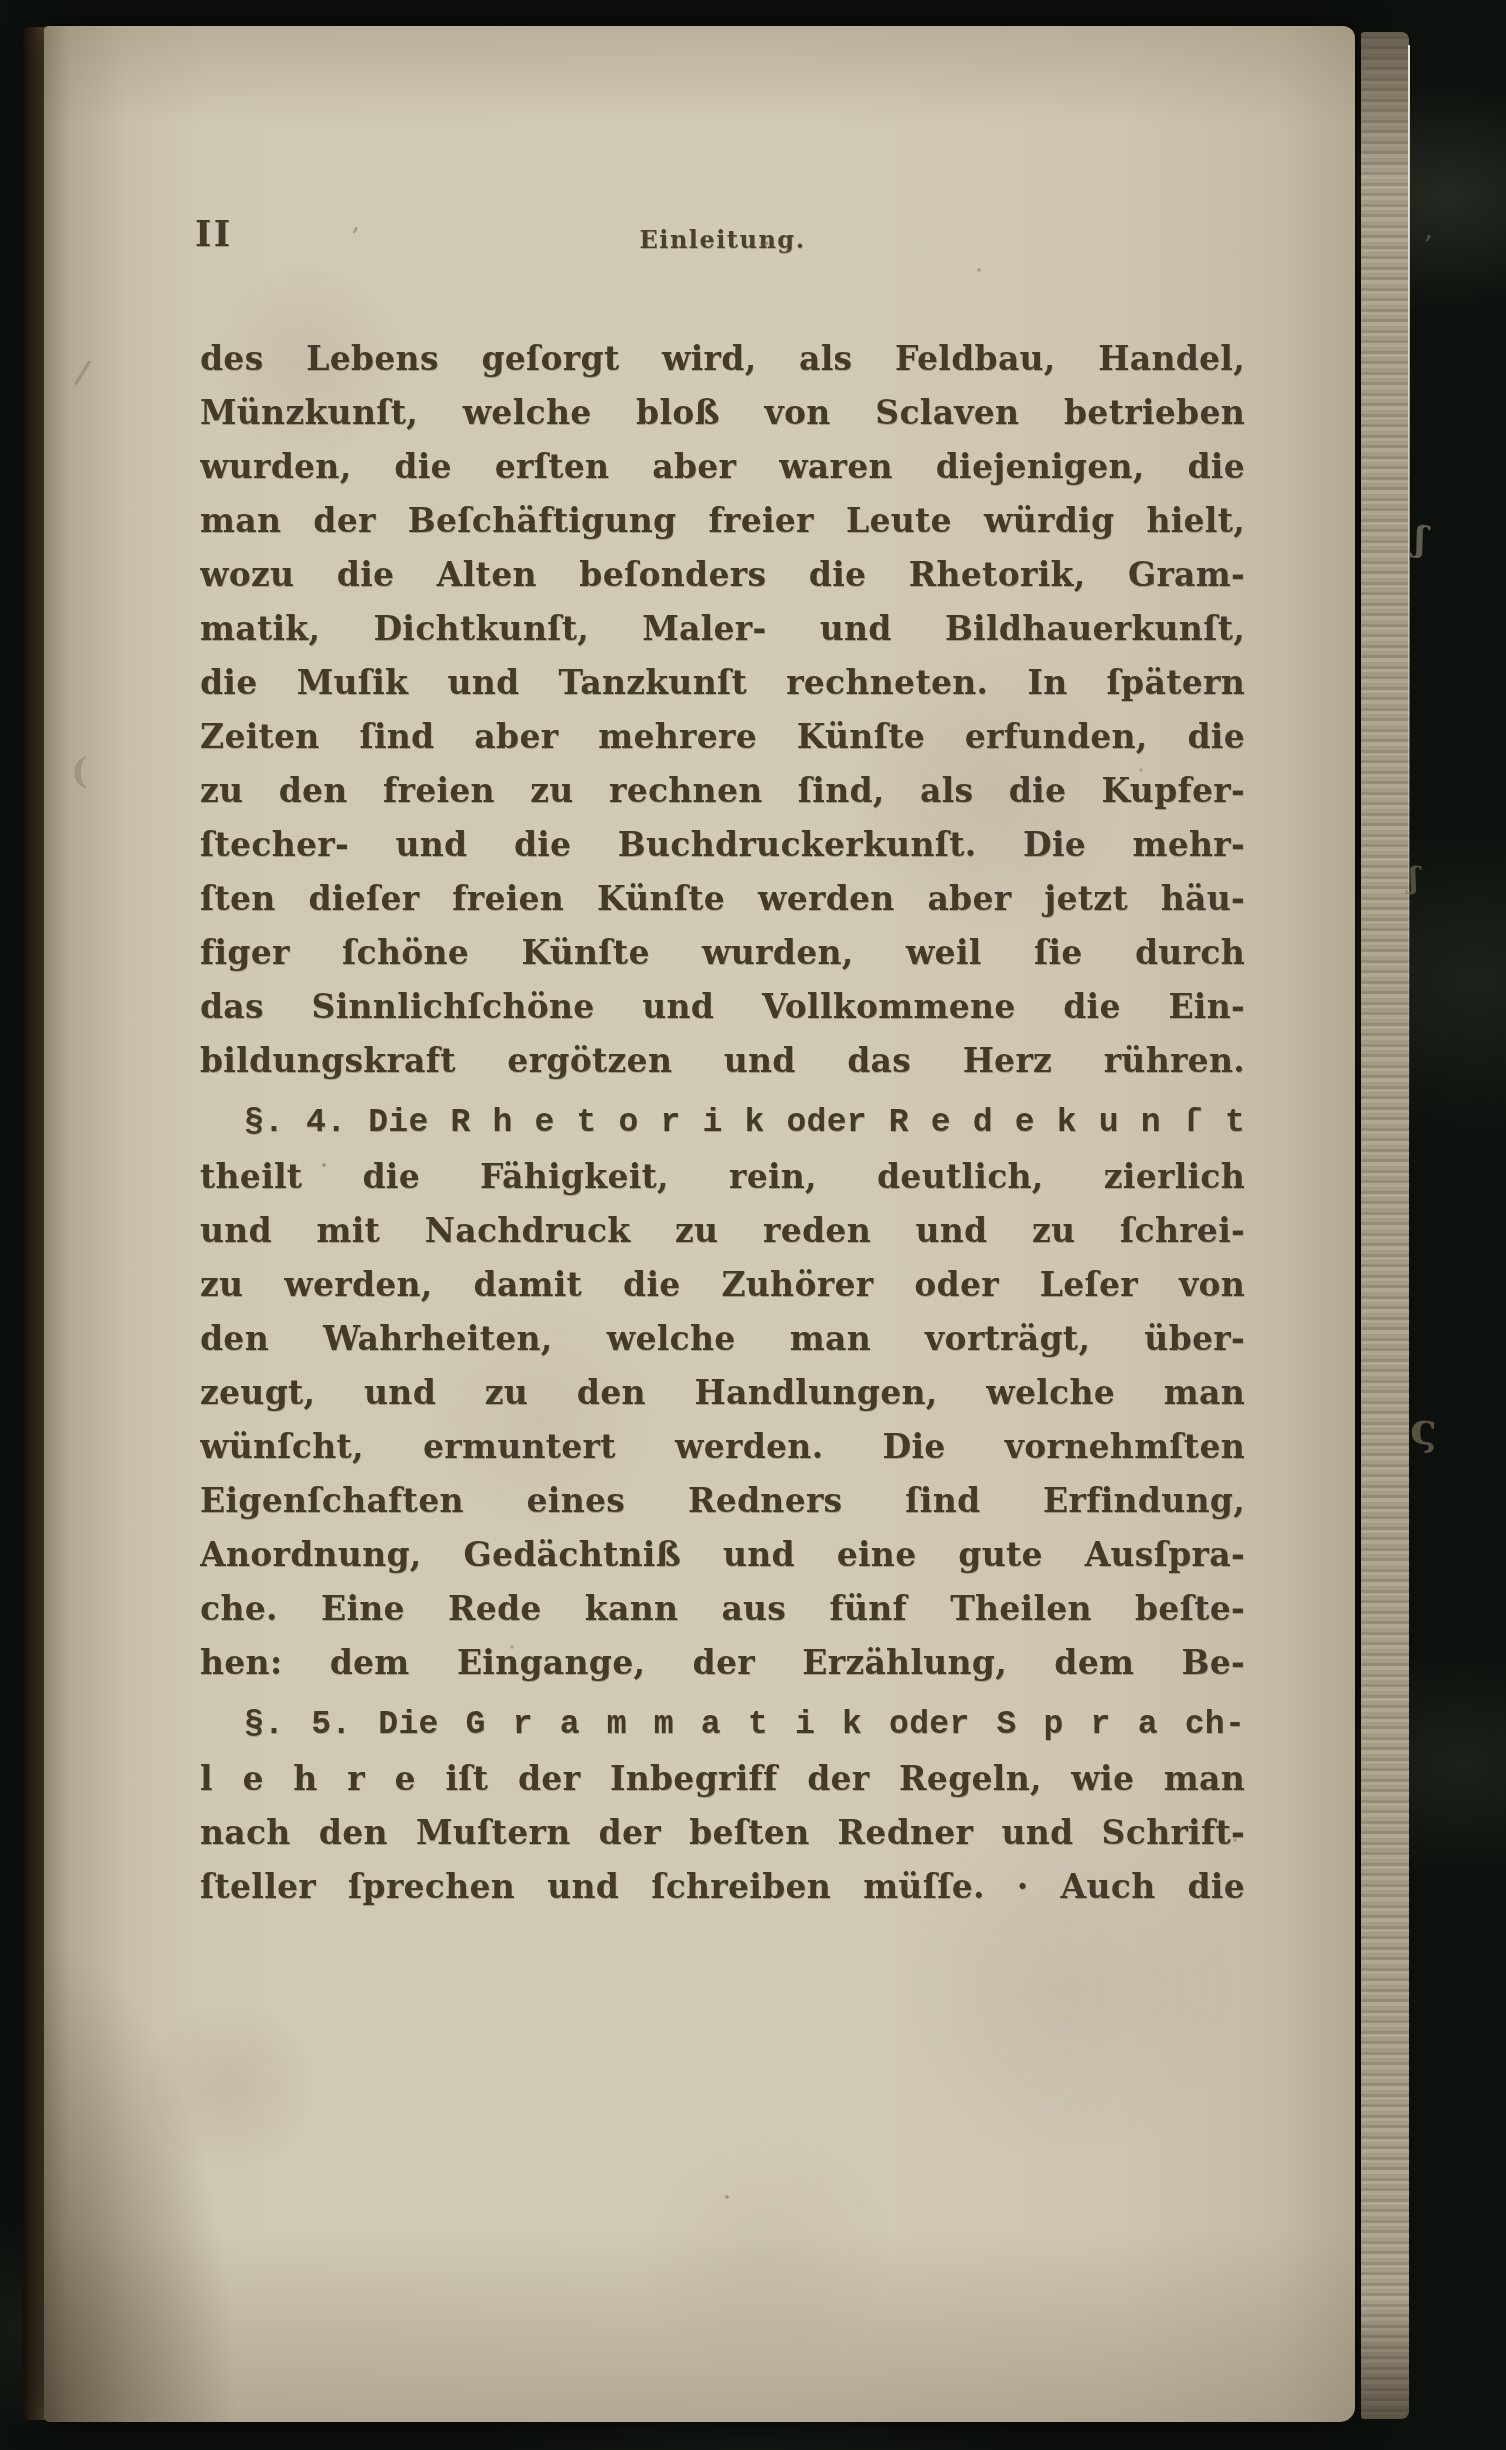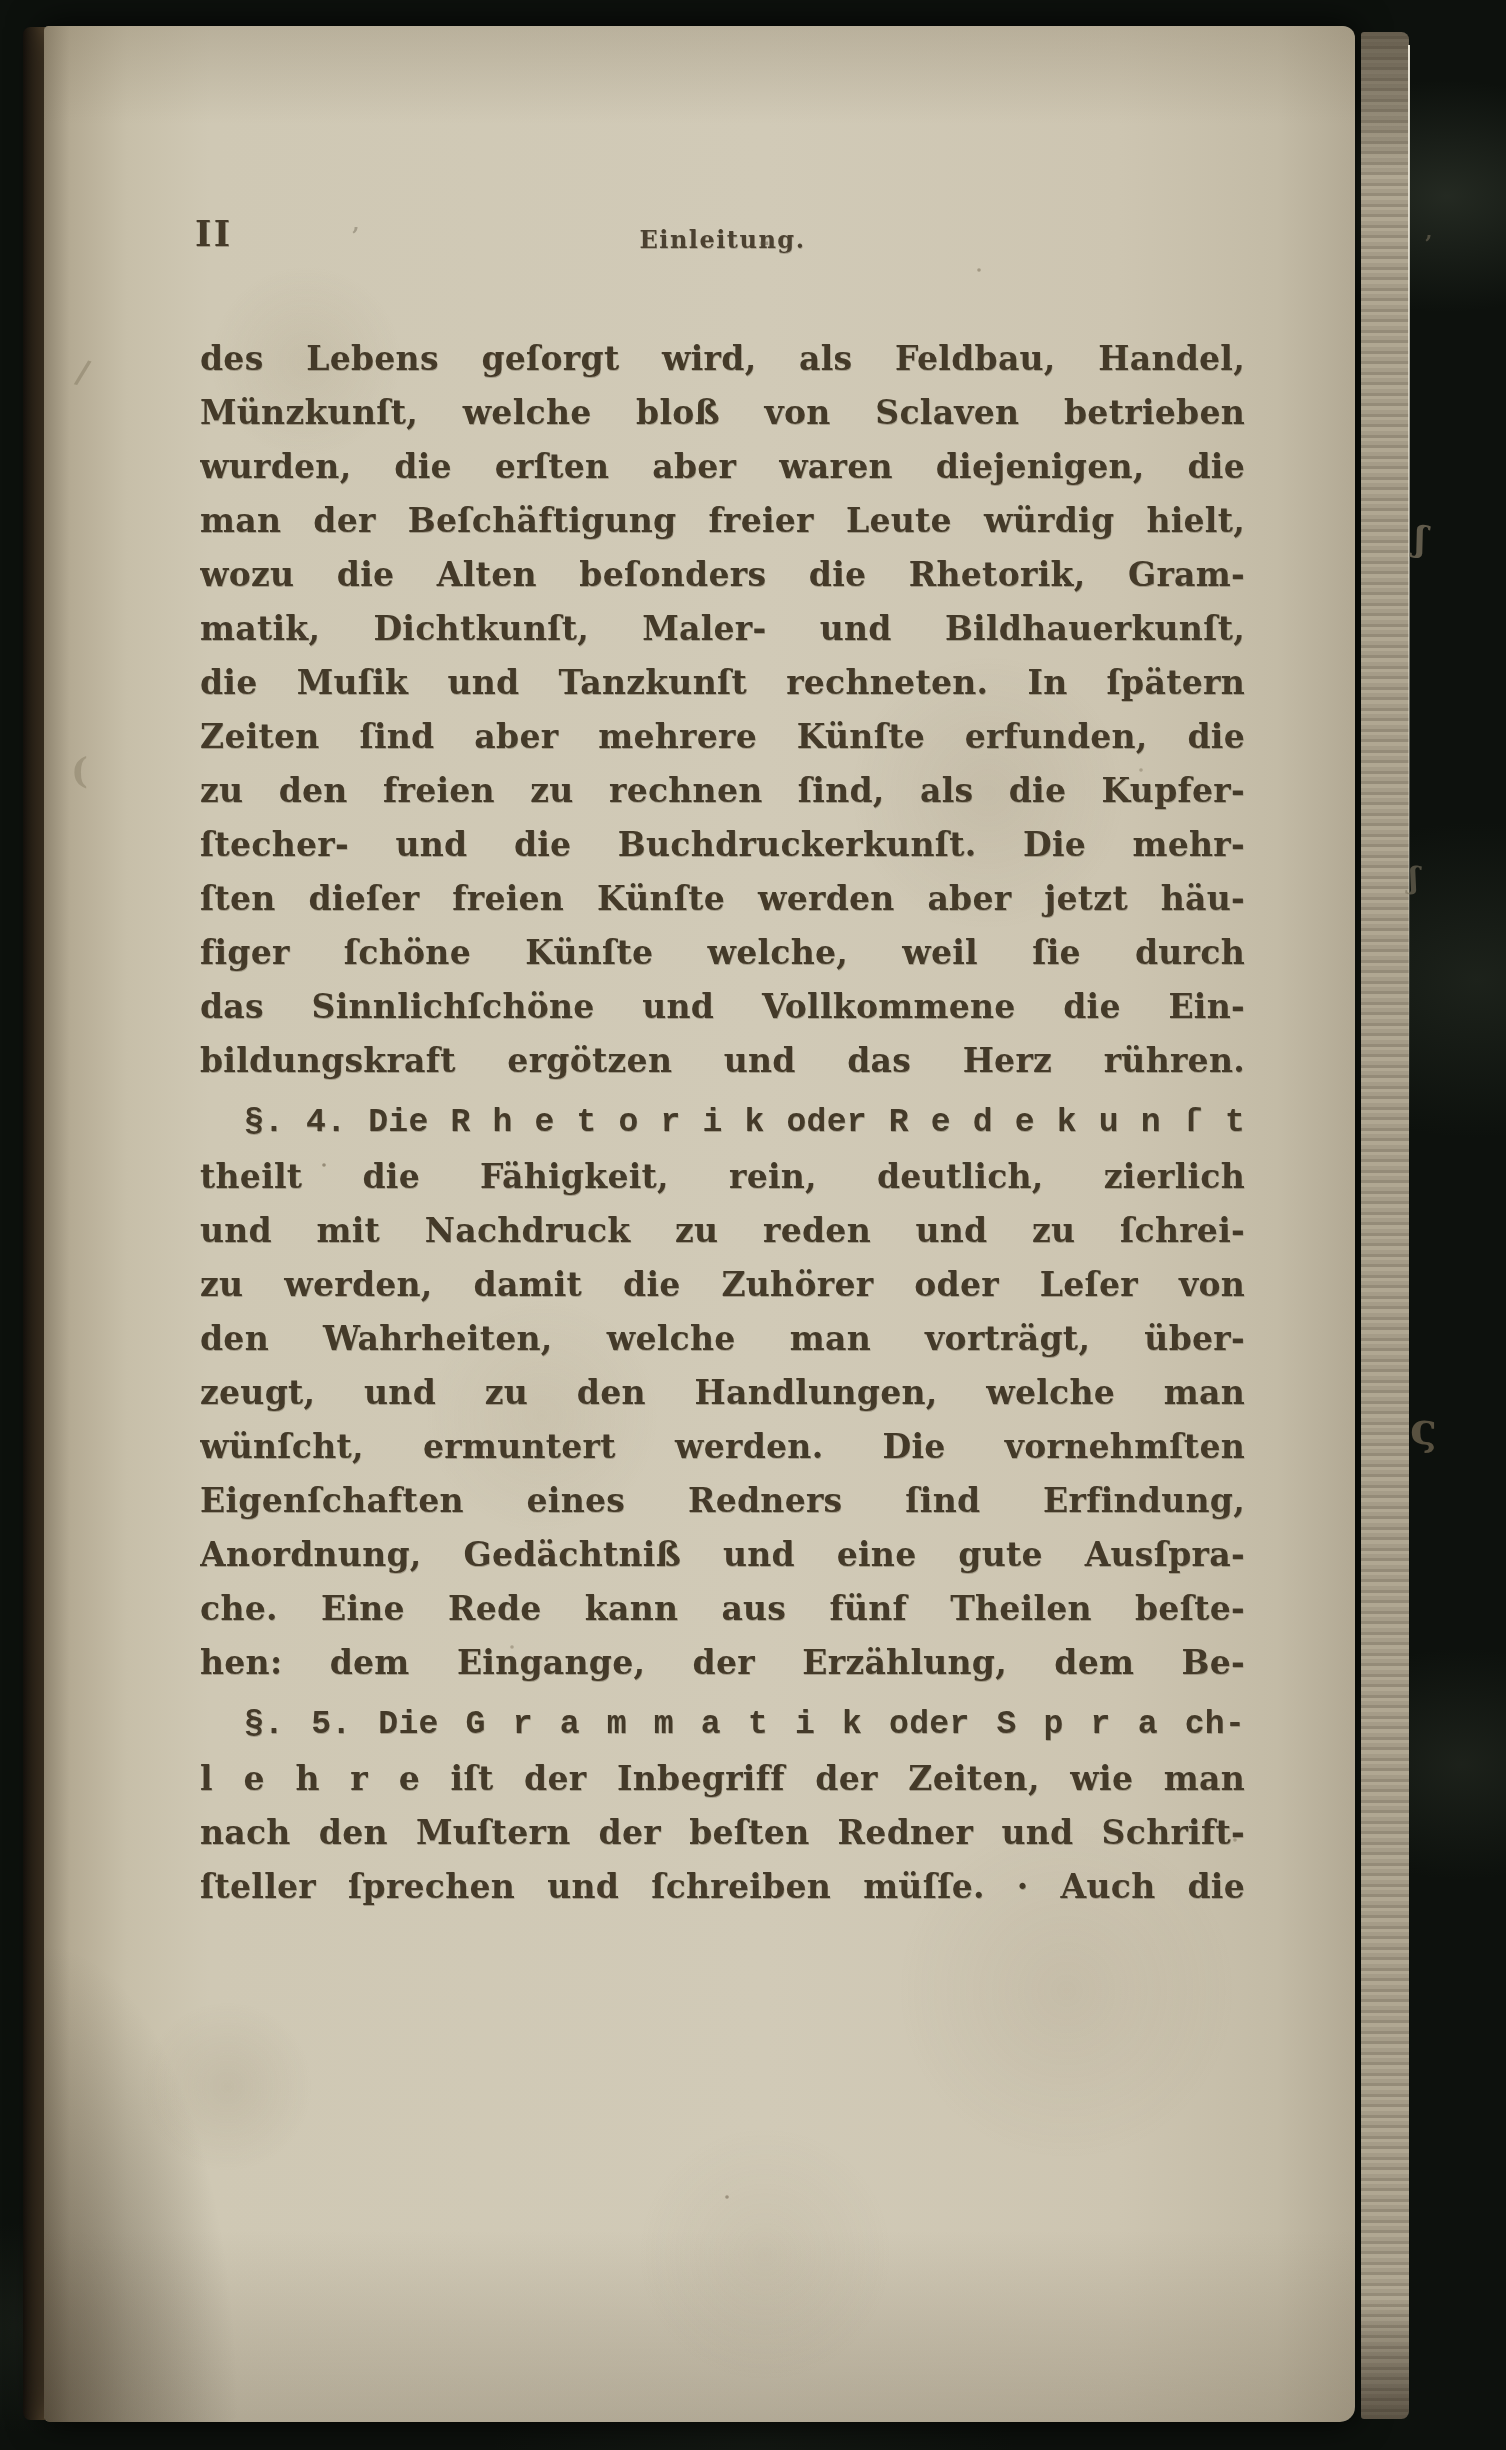--- a/index.html
+++ b/index.html
@@ -175,40 +175,40 @@
           <div class="line">Münzkunſt, welche bloß von Sclaven betrieben</div>
           <div class="line">wurden, die erſten aber waren diejenigen, die</div>
           <div class="line">man der Beſchäftigung freier Leute würdig hielt,</div>
           <div class="line">wozu die Alten beſonders die Rhetorik, Gram-</div>
           <div class="line">matik, Dichtkunſt, Maler- und Bildhauerkunſt,</div>
           <div class="line">die Muſik und Tanzkunſt rechneten. In ſpätern</div>
           <div class="line">Zeiten ſind aber mehrere Künſte erfunden, die</div>
           <div class="line">zu den freien zu rechnen ſind, als die Kupfer-</div>
           <div class="line">ſtecher- und die Buchdruckerkunſt. Die mehr-</div>
           <div class="line">ſten dieſer freien Künſte werden aber jetzt häu-</div>
-          <div class="line">figer ſchöne Künſte welche, weil ſie durch</div>
+          <div class="line">figer ſchöne Künſte wurden, weil ſie durch</div>
           <div class="line">das Sinnlichſchöne und Vollkommene die Ein-</div>
           <div class="line">bildungskraft ergötzen und das Herz rühren.</div>
         </div>
         <div class="paragraph">
           <div class="line indent">§. 4. Die R h e t o r i k oder R e d e k u n ſ t er-</div>
           <div class="line">theilt die Fähigkeit, rein, deutlich, zierlich</div>
           <div class="line">und mit Nachdruck zu reden und zu ſchrei-</div>
           <div class="line">zu werden, damit die Zuhörer oder Leſer von</div>
           <div class="line">den Wahrheiten, welche man vorträgt, über-</div>
           <div class="line">zeugt, und zu den Handlungen, welche man</div>
           <div class="line">wünſcht, ermuntert werden. Die vornehmſten</div>
           <div class="line">Eigenſchaften eines Redners ſind Erfindung,</div>
           <div class="line">Anordnung, Gedächtniß und eine gute Ausſpra-</div>
           <div class="line">che. Eine Rede kann aus fünf Theilen beſte-</div>
           <div class="line">hen: dem Eingange, der Erzählung, dem Be-</div>
         </div>
         <div class="paragraph">
           <div class="line indent">§. 5. Die G r a m m a t i k oder S p r a ch-</div>
-          <div class="line">l e h r e iſt der Inbegriff der Zeiten, wie man</div>
+          <div class="line">l e h r e iſt der Inbegriff der Regeln, wie man</div>
           <div class="line">nach den Muſtern der beſten Redner und Schrift-</div>
           <div class="line">ſteller ſprechen und ſchreiben müſſe. · Auch die</div>
         </div>
       </div>
   </div>
 
   <div class="edge-strip"></div>
   <div class="edge-highlight"></div>
 
   <span class="mark m0">ʼ</span>

